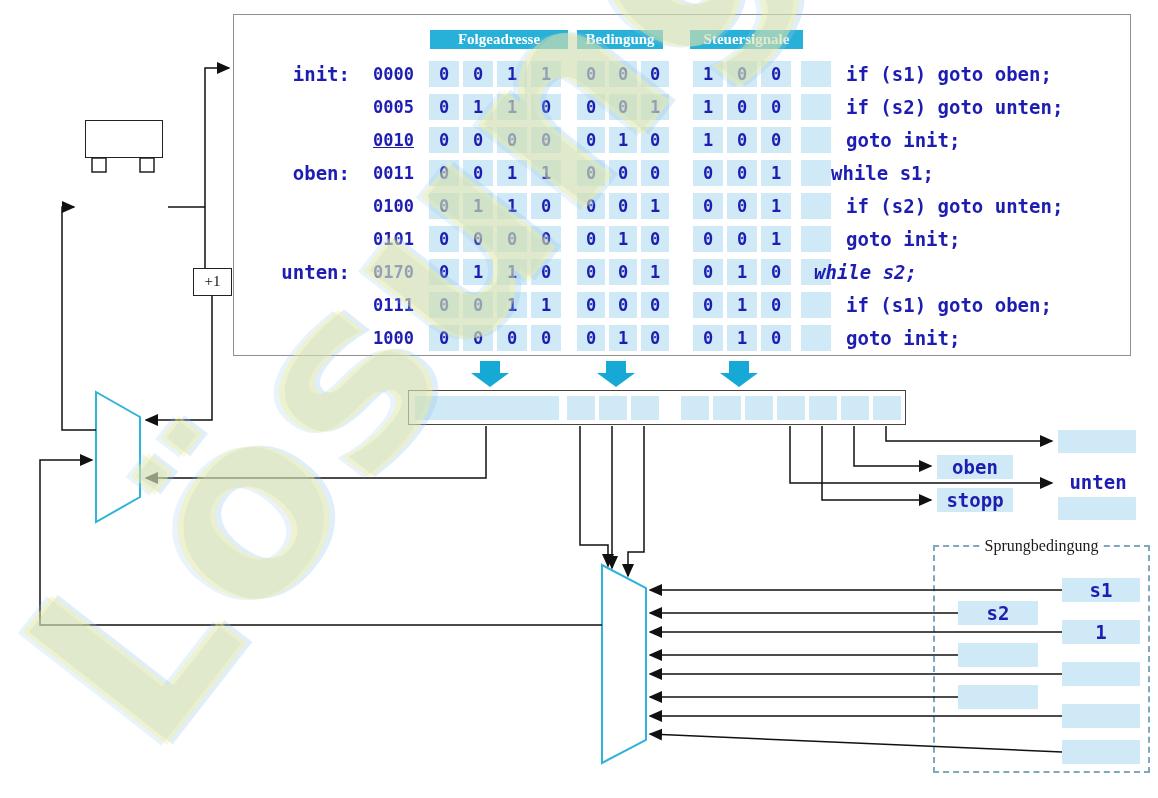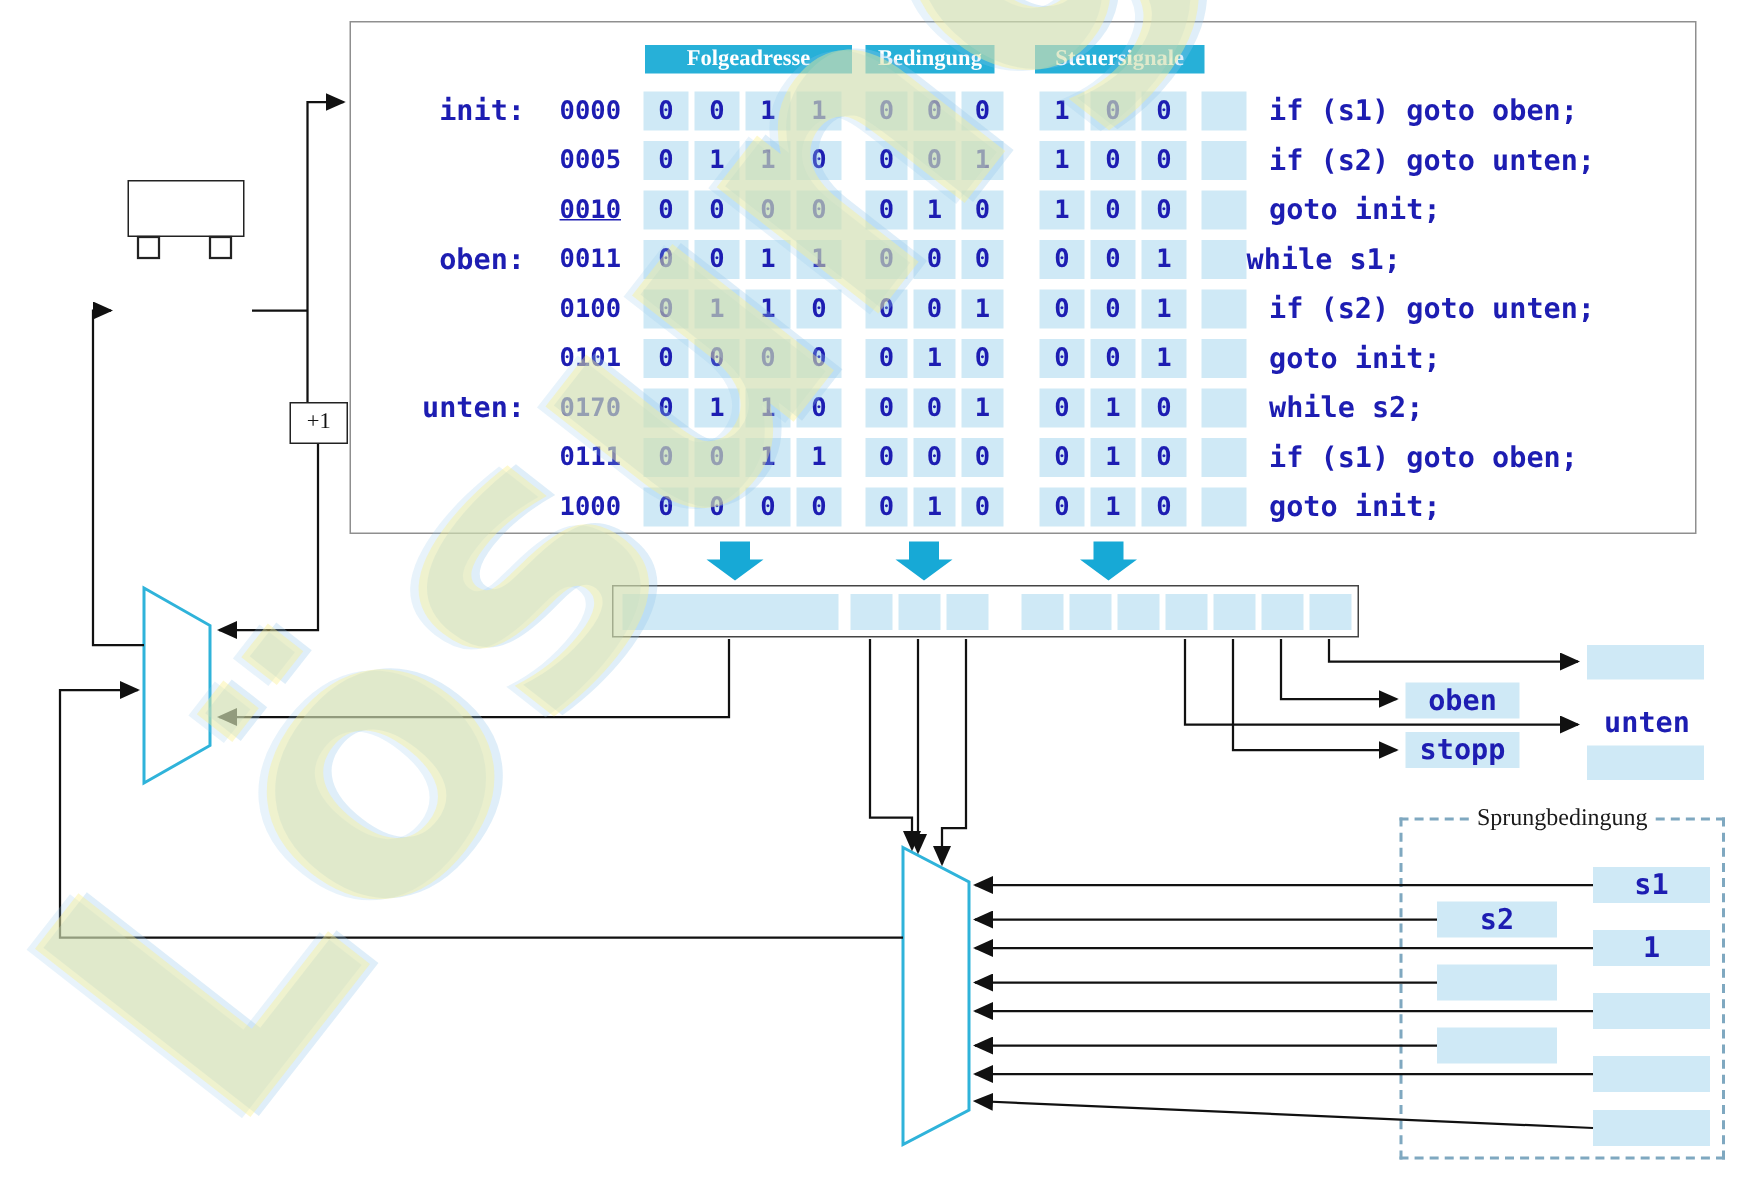--- a/index.html
+++ b/index.html
@@ -197,21 +197,21 @@
         <div class="bit" style="left: 229px; top: 244px; width: 30px; height: 26px;">1</div>
         <div class="bit" style="left: 263px; top: 244px; width: 30px; height: 26px;">1</div>
         <div class="bit" style="left: 297px; top: 244px; width: 30px; height: 26px;">0</div>
         <div class="bit" style="left: 343px; top: 244px; width: 28px; height: 26px;">0</div>
         <div class="bit" style="left: 375px; top: 244px; width: 28px; height: 26px;">0</div>
         <div class="bit" style="left: 407px; top: 244px; width: 28px; height: 26px;">1</div>
         <div class="bit" style="left: 459px; top: 244px; width: 30px; height: 26px;">0</div>
         <div class="bit" style="left: 493px; top: 244px; width: 30px; height: 26px;">1</div>
         <div class="bit" style="left: 527px; top: 244px; width: 30px; height: 26px;">0</div>
         <div class="bit empty" style="left: 567px; top: 244px; width: 30px; height: 26px;"></div>
-        <div class="rcomment" style="left: 612px; top: 244px; width: 280px; height: 26px;">while s2;</div>
+        <div class="rcomment" style="left: 580px; top: 244px; width: 280px; height: 26px; font-style: italic;">while s2;</div>
         <div class="rlabel" style="left: 14px; top: 277px; width: 108px; height: 26px;"></div>
         <div class="raddr" style="left: 128px; top: 277px; width: 52px; height: 26px;">0111</div>
         <div class="bit" style="left: 195px; top: 277px; width: 30px; height: 26px;">0</div>
         <div class="bit" style="left: 229px; top: 277px; width: 30px; height: 26px;">0</div>
         <div class="bit" style="left: 263px; top: 277px; width: 30px; height: 26px;">1</div>
         <div class="bit" style="left: 297px; top: 277px; width: 30px; height: 26px;">1</div>
         <div class="bit" style="left: 343px; top: 277px; width: 28px; height: 26px;">0</div>
         <div class="bit" style="left: 375px; top: 277px; width: 28px; height: 26px;">0</div>
         <div class="bit" style="left: 407px; top: 277px; width: 28px; height: 26px;">0</div>
         <div class="bit" style="left: 459px; top: 277px; width: 30px; height: 26px;">0</div>

